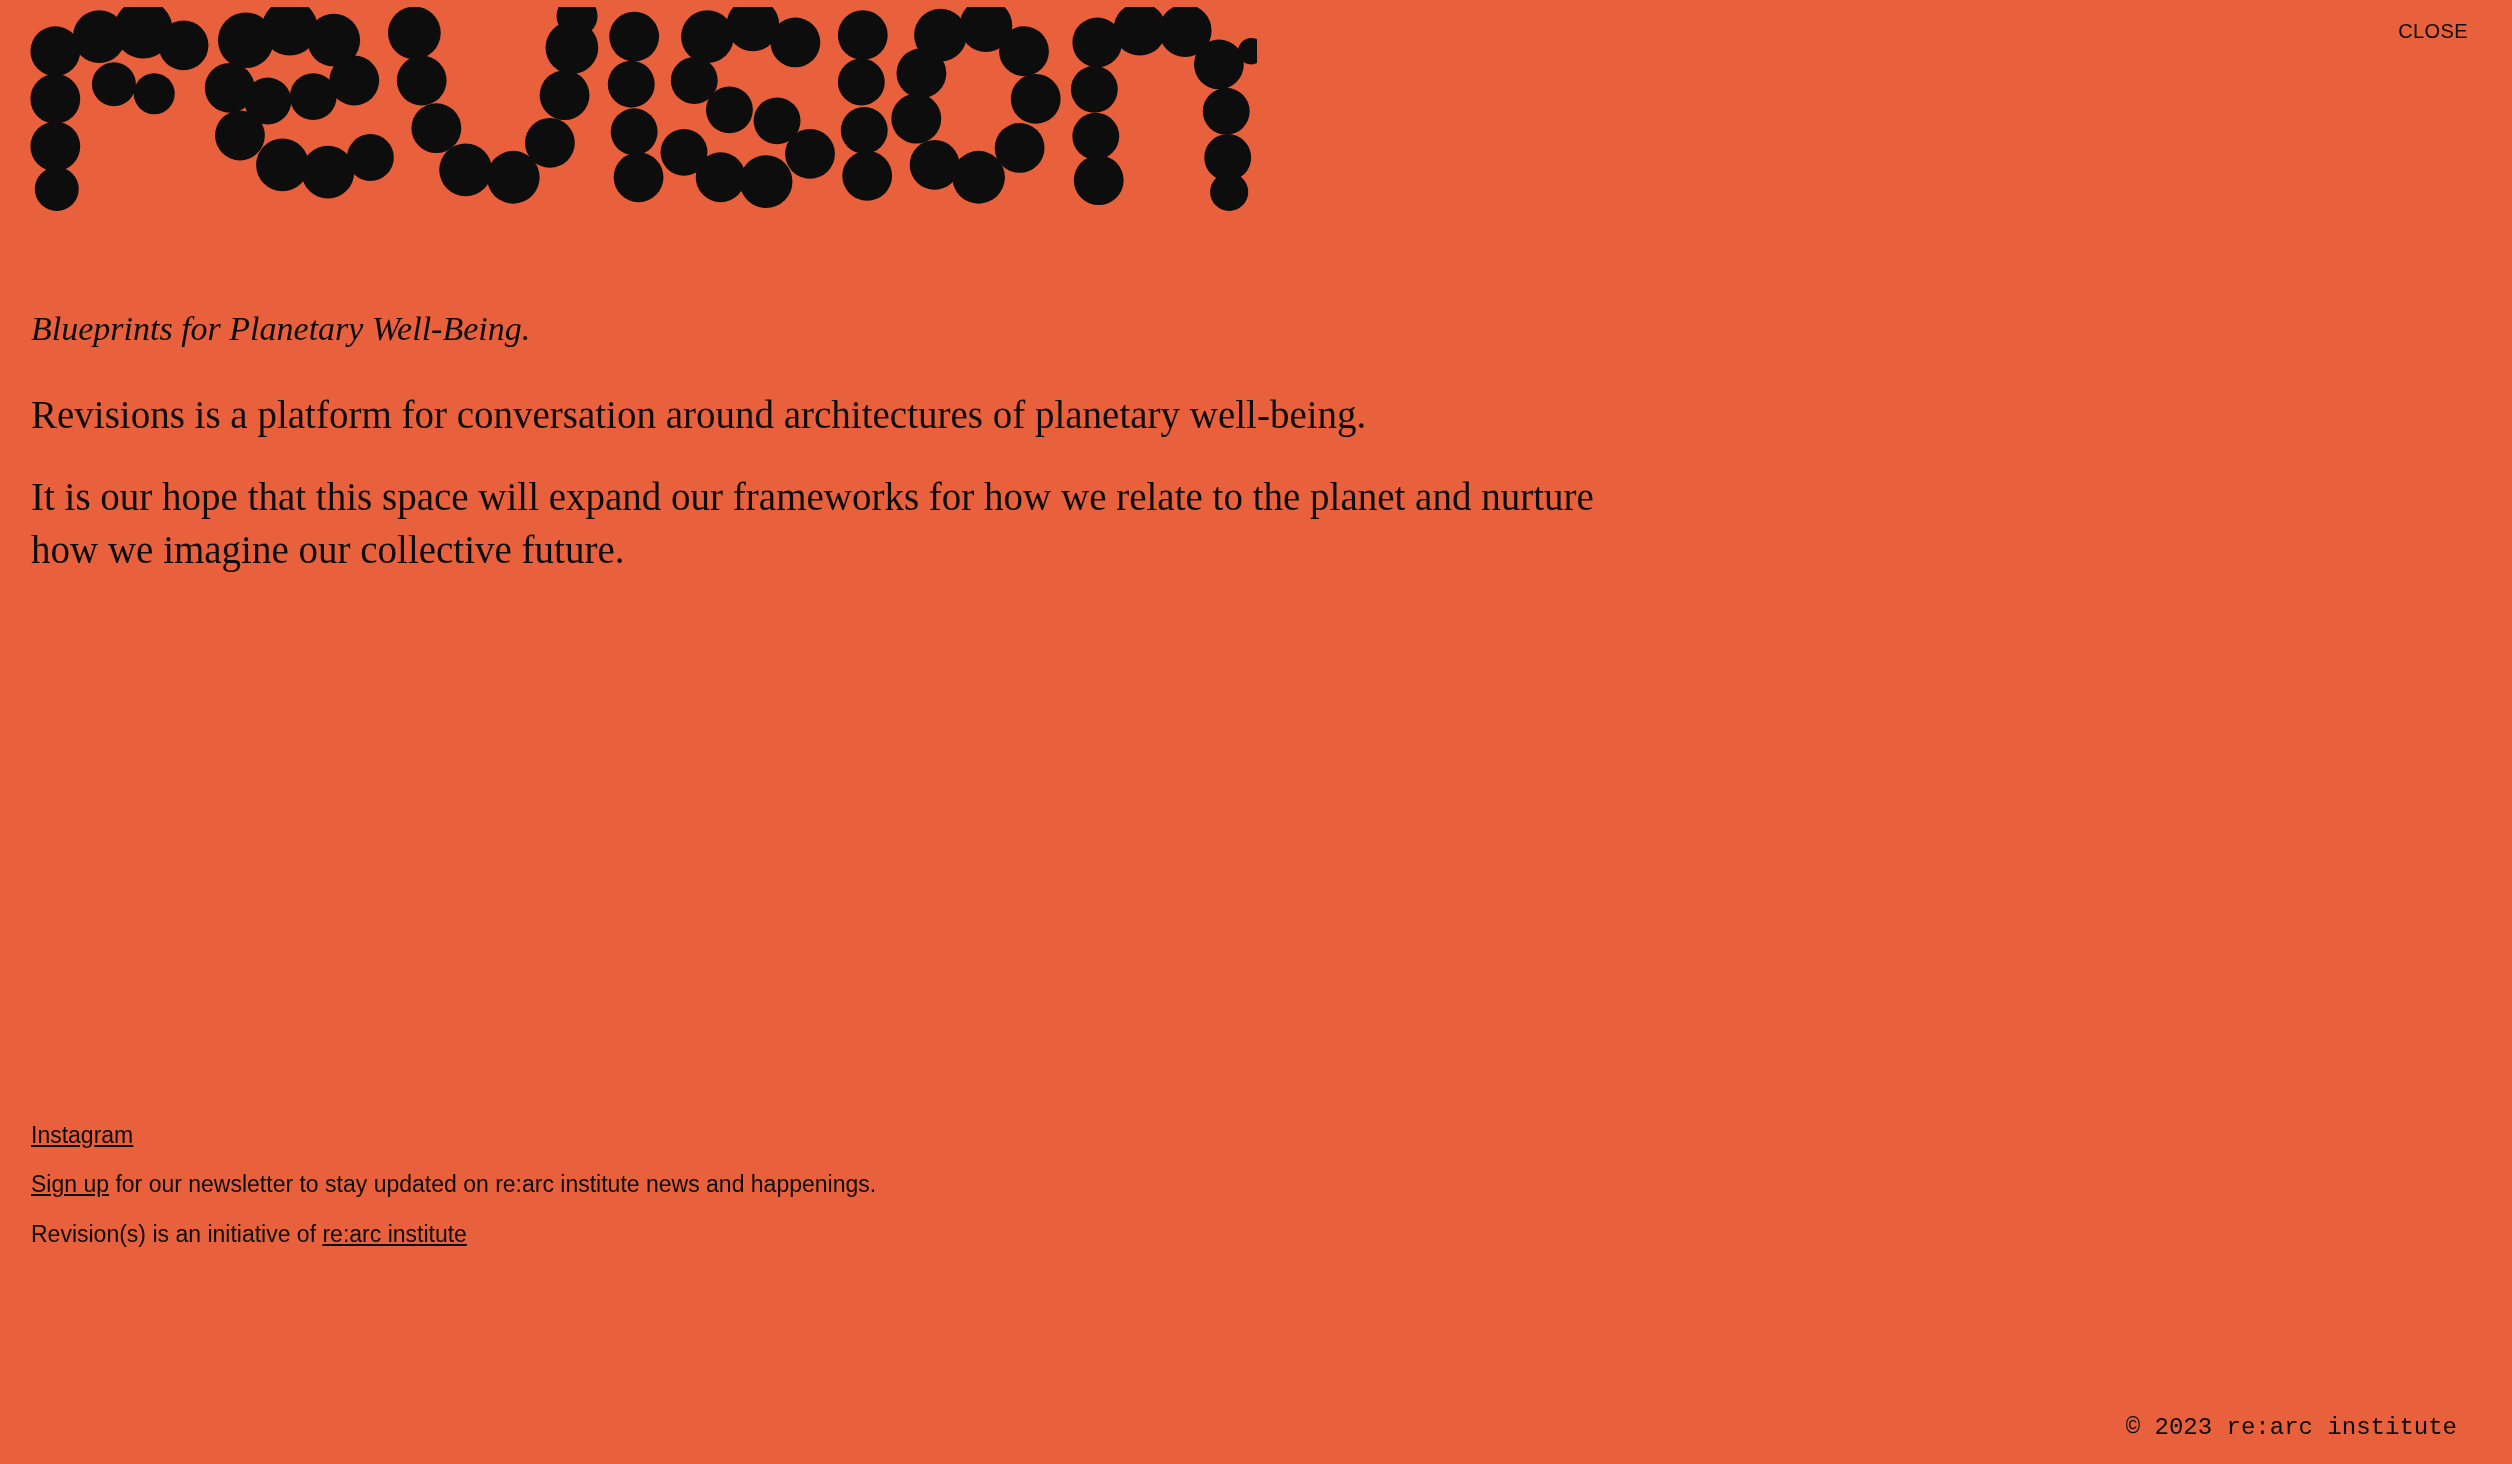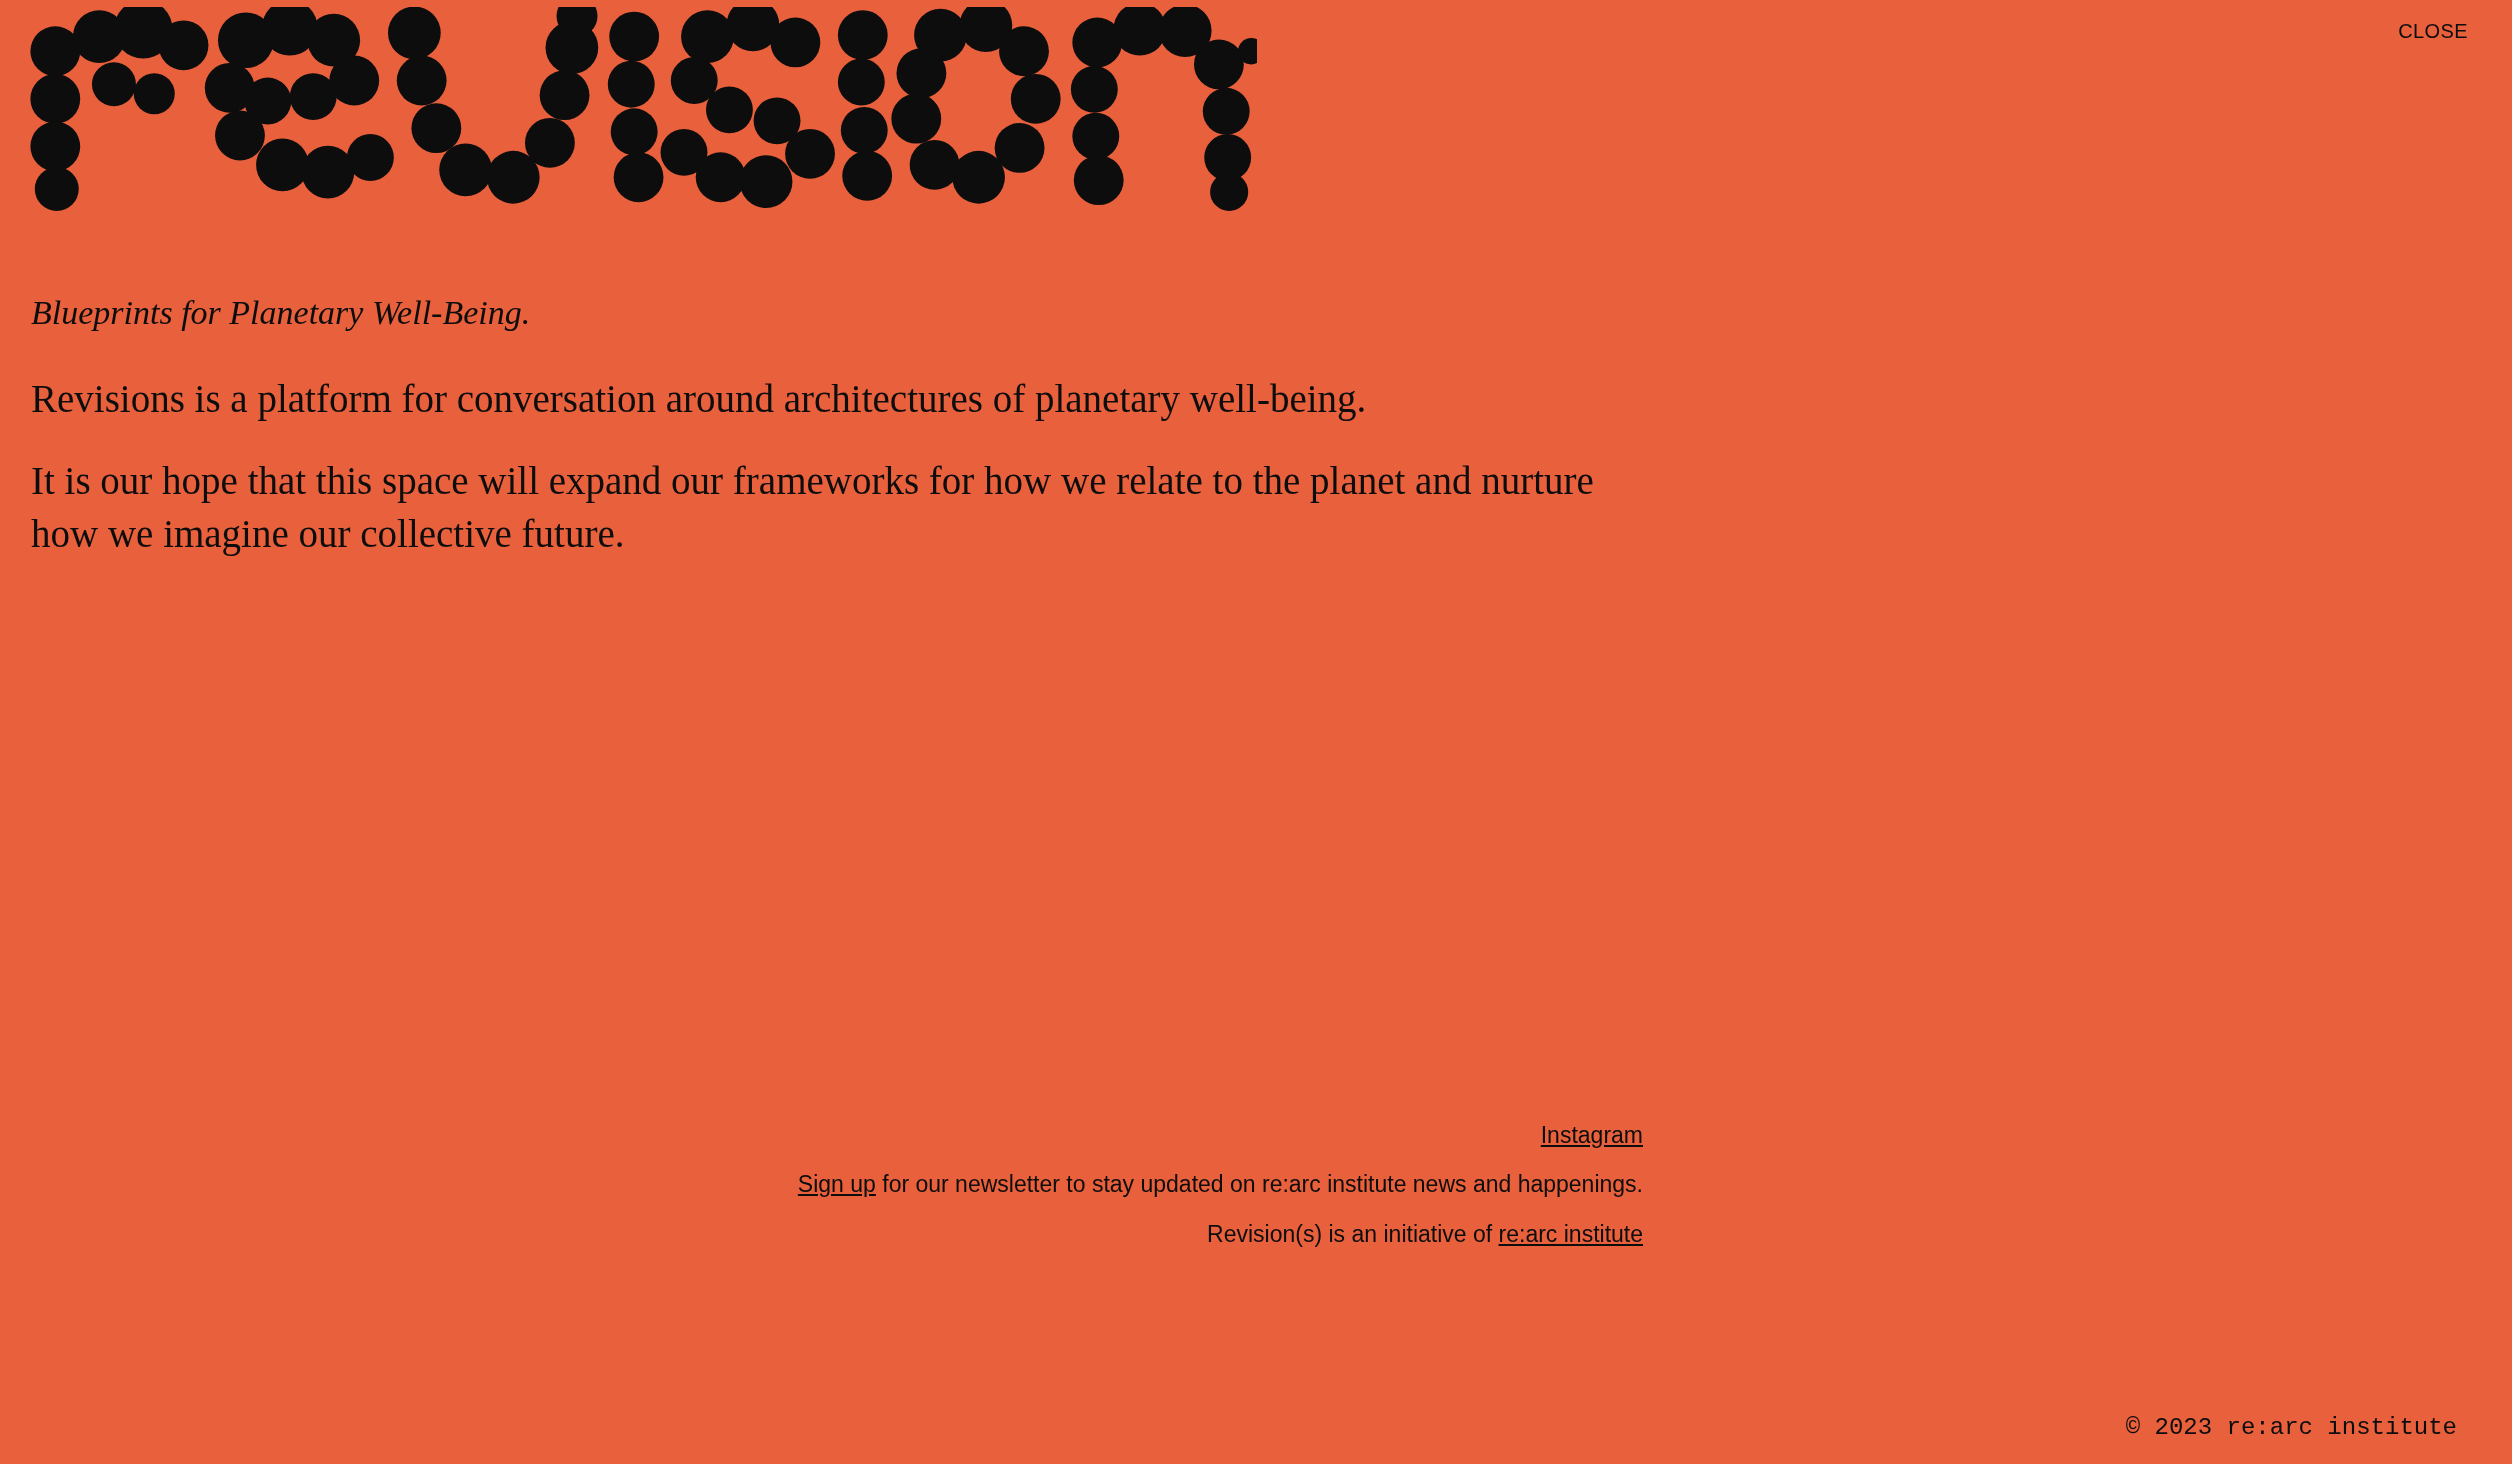--- a/index.html
+++ b/index.html
@@ -67,21 +67,21 @@
     left: 31px;
     top: 293px;
     width: 1671px;
   }
 
   .tagline {
     font-family: "Liberation Serif", serif;
     font-style: italic;
     font-size: 34px;
     line-height: 1.2;
-    margin: 0 0 38px 0;
+    margin: 16px 0 38px 0;
     color: #0d0d0d;
   }
 
   .para {
     font-family: "Liberation Serif", serif;
     font-size: 39px;
     line-height: 1.38;
     margin: 0 0 28px 0;
     color: #0d0d0d;
     max-width: 1634px;
@@ -94,21 +94,20 @@
   
   .links {
     position: absolute;
     left: 31px;
     top: 1121px;
     width: 1612px;
     font-family: "Liberation Sans", sans-serif;
     font-size: 23px;
     line-height: 1.25;
     color: #0d0d0d;
-    text-align: right;
   }
   .links .row {
     margin-bottom: 20.5px;
   }
   .links a {
     color: #0d0d0d;
     text-decoration: underline;
     text-underline-offset: 2.2px;
     cursor: pointer;
   }

